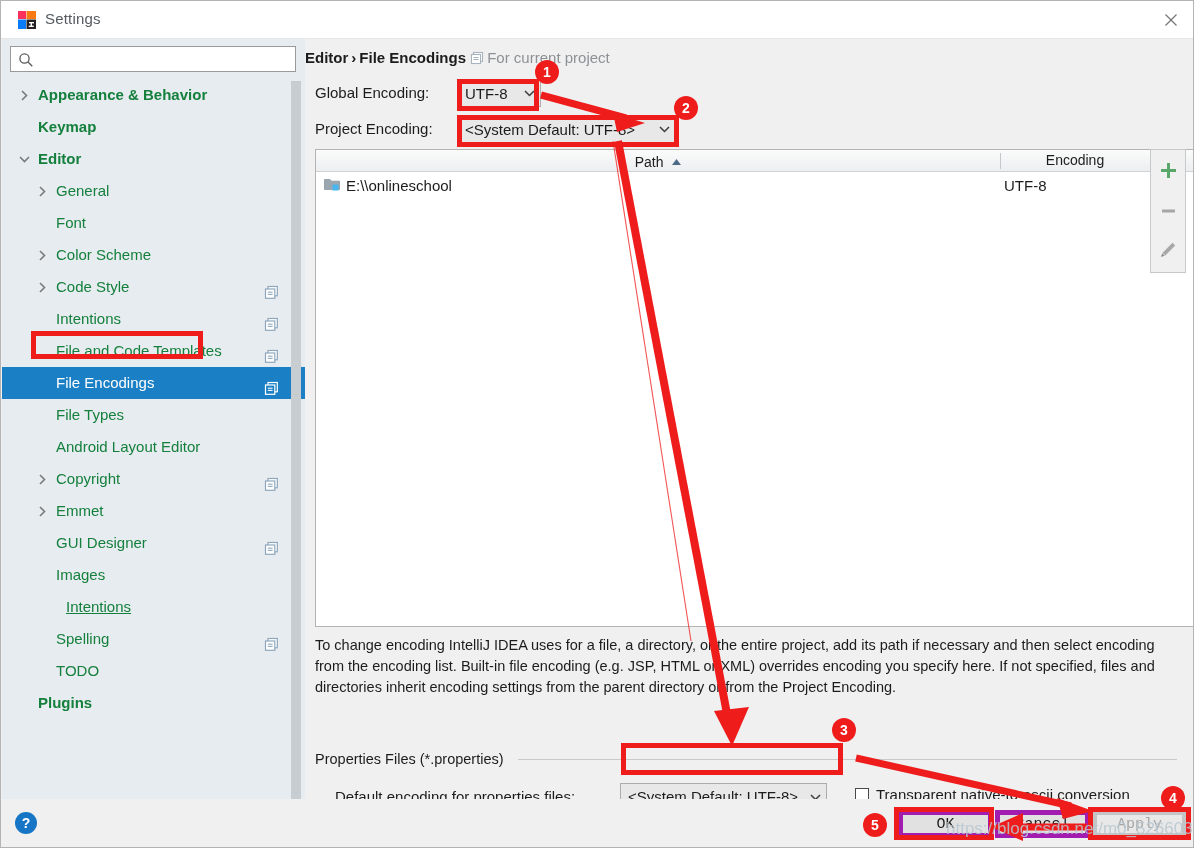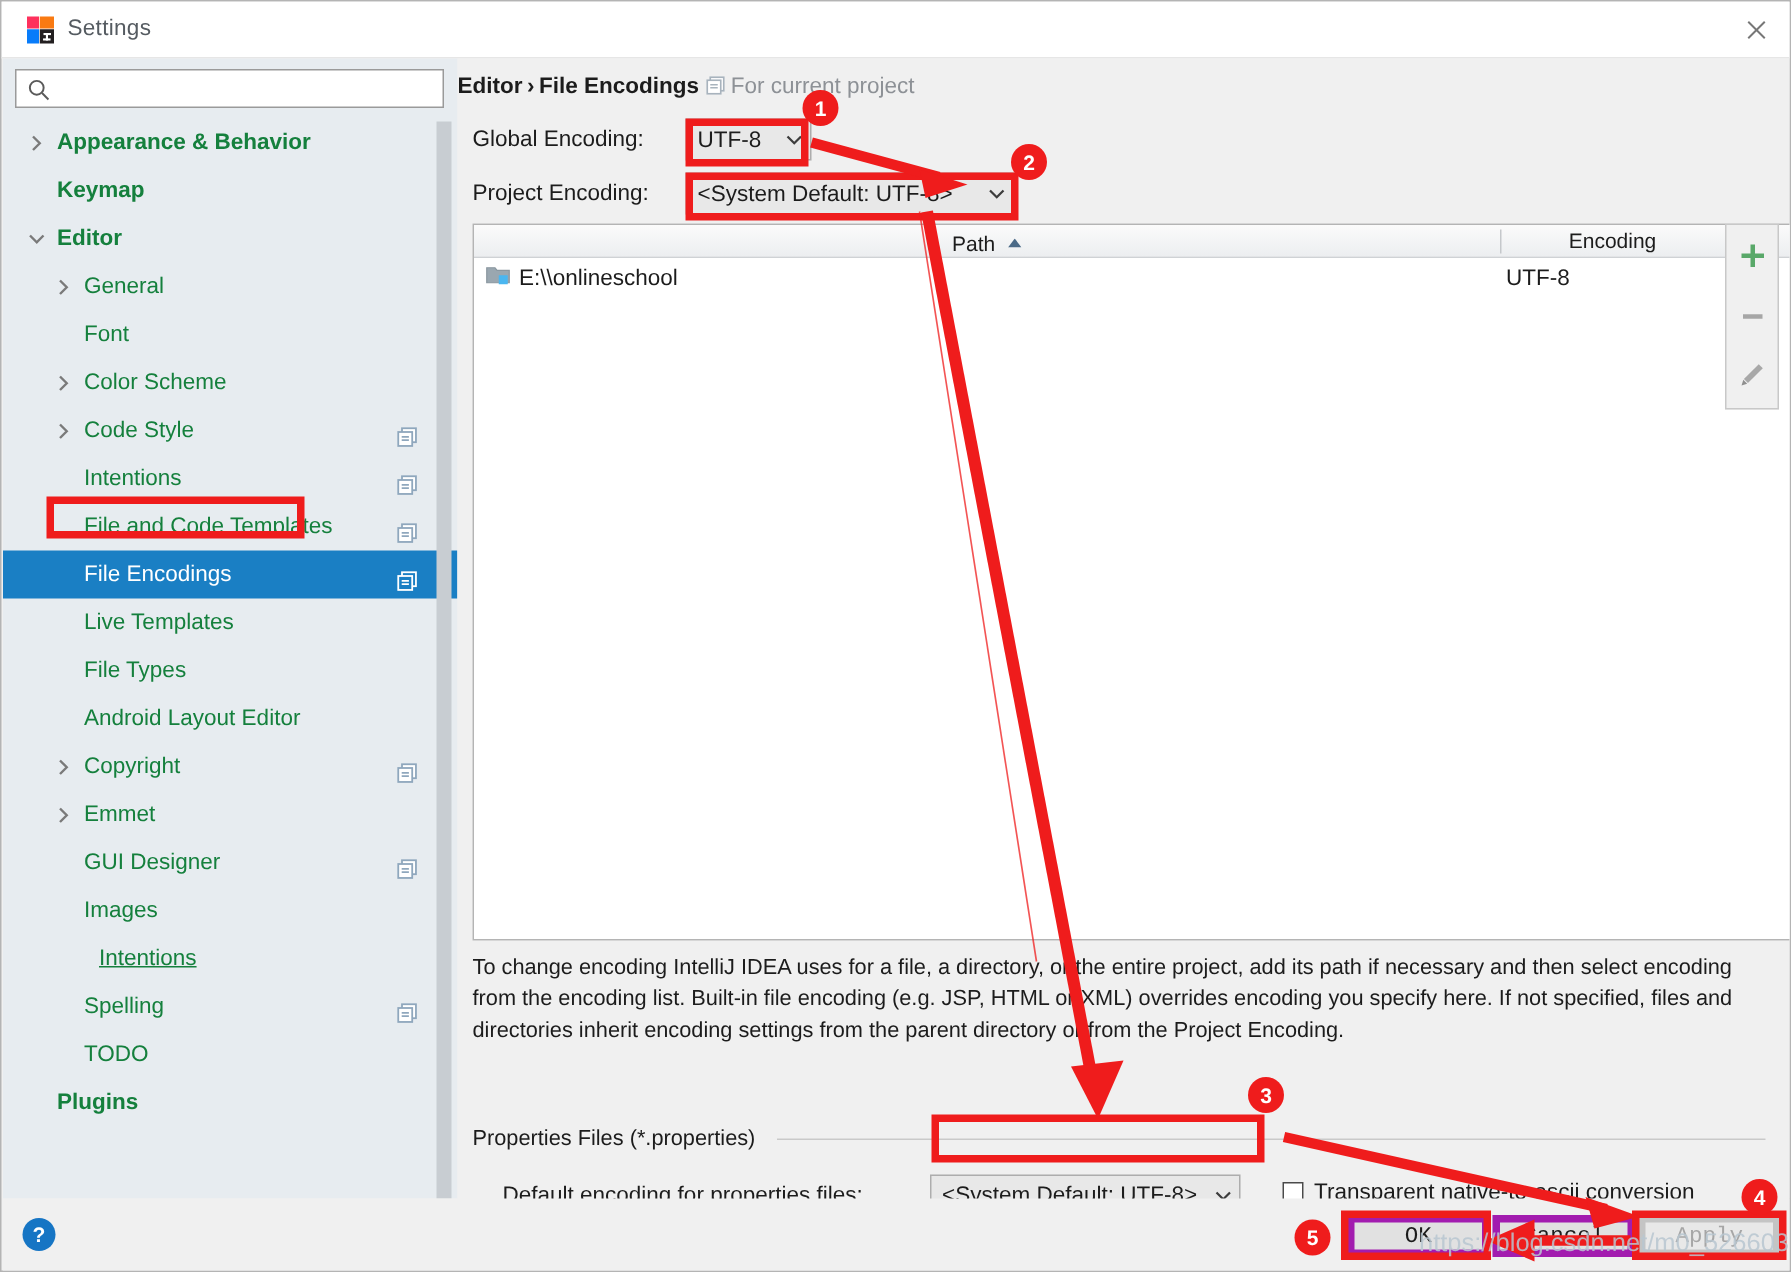--- a/index.html
+++ b/index.html
@@ -206,23 +206,20 @@
         <div class="trow sel">
           <span class="tlabel" style="left: 54px;">File Encodings</span>
           <span class="ticon"><svg width="15" height="15" viewBox="0 0 15 15">
               <rect x="4" y="1.5" width="9.3" height="9.3" fill="#1a7fc4" stroke="#ffffff" stroke-width="1.2"></rect>
               <rect x="1.5" y="4" width="9.3" height="9.3" fill="#1a7fc4" stroke="#ffffff" stroke-width="1.2"></rect>
               <line x1="3.8" y1="7.2" x2="8.6" y2="7.2" stroke="#ffffff" stroke-width="1.1"></line>
               <line x1="3.8" y1="9.4" x2="8.6" y2="9.4" stroke="#ffffff" stroke-width="1.1"></line>
             </svg></span>
         </div>
         <div class="trow">
-          <span class="tlabel" style="left: 54px;">Live Templates</span>
-        </div>
-        <div class="trow">
           <span class="tlabel" style="left: 54px;">File Types</span>
         </div>
         <div class="trow">
           <span class="tlabel" style="left: 54px;">Android Layout Editor</span>
         </div>
         <div class="trow">
           <span class="tw" style="left: 32px;">
             <svg width="8" height="11" viewBox="0 0 8 11">
               <polyline points="2,1 6.5,5.5 2,10" fill="none" stroke="#7a7a7a" stroke-width="1.6"></polyline>
             </svg>

